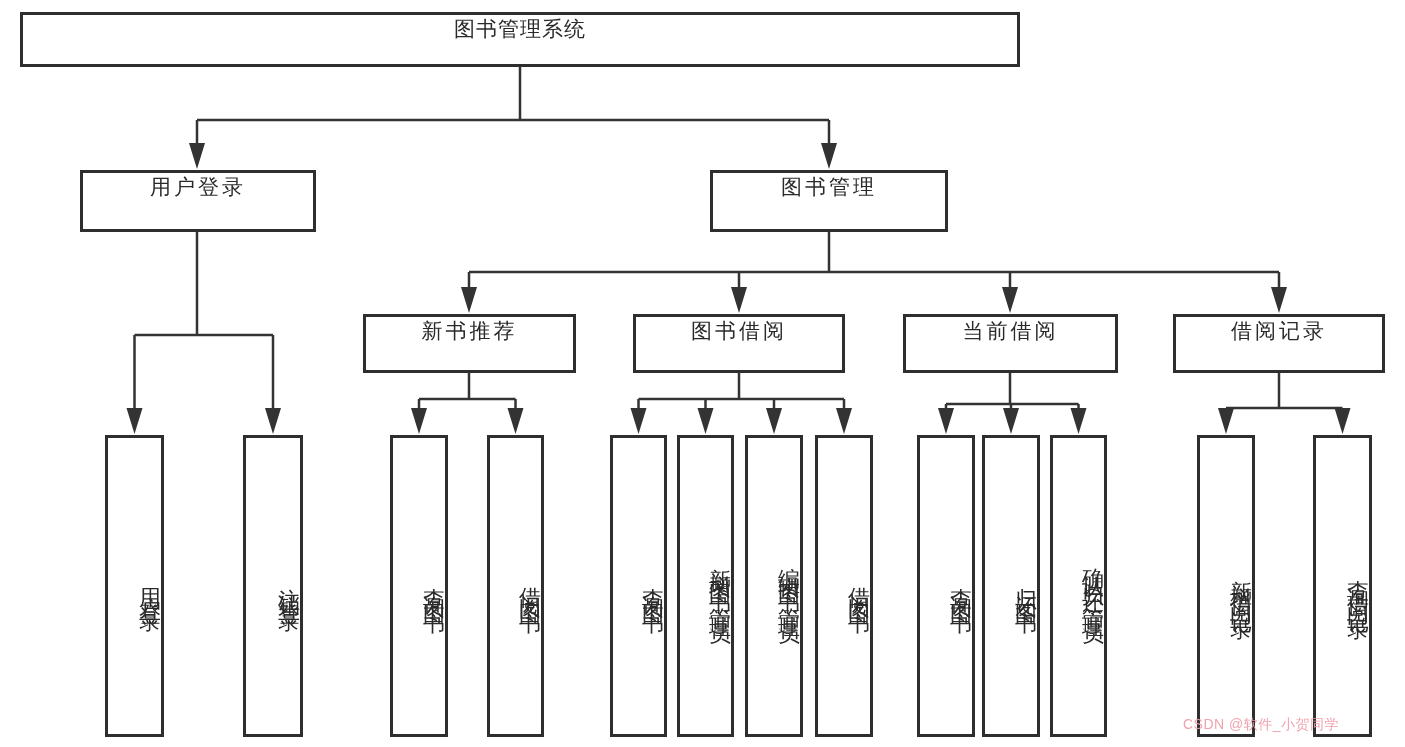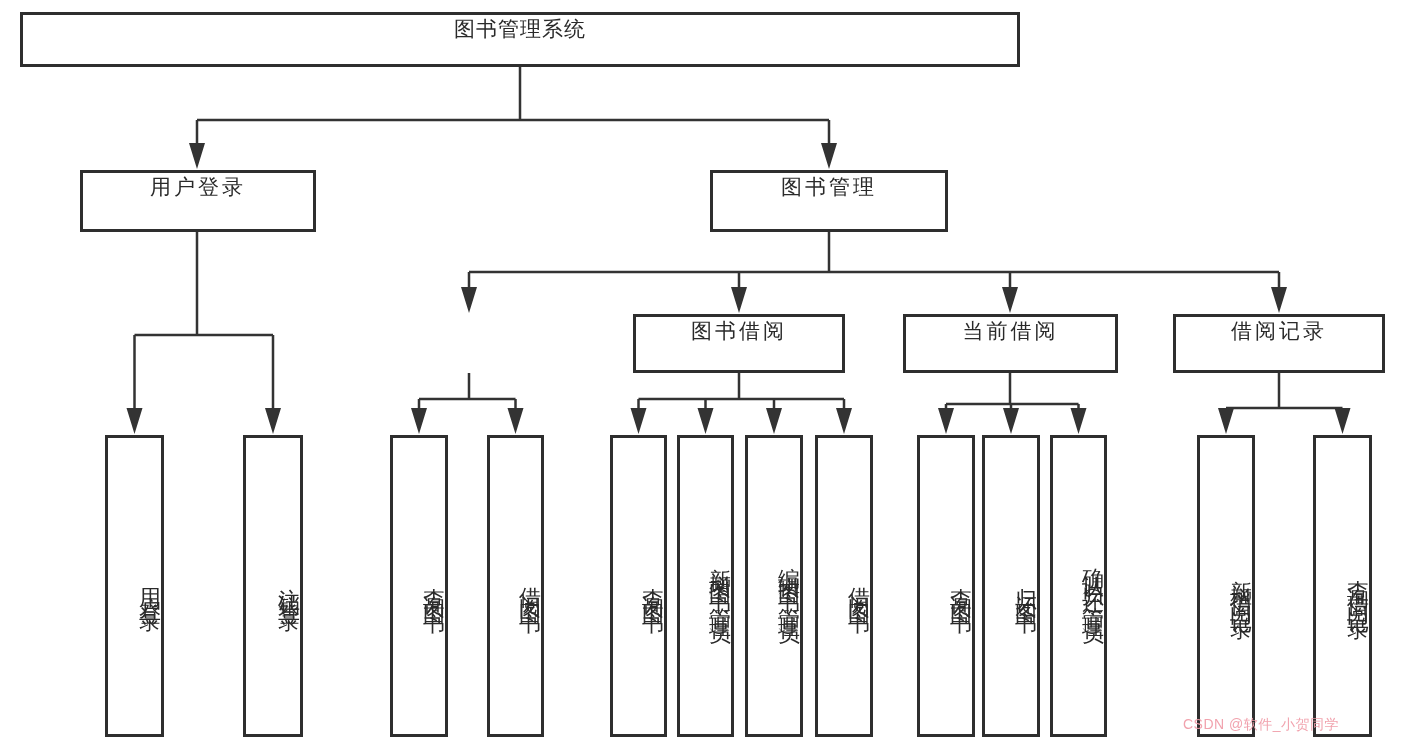--- a/index.html
+++ b/index.html
@@ -72,20 +72,23 @@
     <span>图书管理系统</span>
   </div>
 
   <div class="box h" style="left:80px;top:170px;width:236px;height:62px">
     <span>用户登录</span>
   </div>
   <div class="box h" style="left:710px;top:170px;width:238px;height:62px">
     <span>图书管理</span>
   </div>
 
+  <div class="box h" style="left:363px;top:314px;width:213px;height:59px">
+    <span>新书推荐</span>
+  </div>
   <div class="box h" style="left:903px;top:314px;width:215px;height:59px">
     <span>当前借阅</span>
   </div>
   <div class="box h" style="left:633px;top:314px;width:212px;height:59px">
     <span>图书借阅</span>
   </div>
   <div class="box h" style="left:1173px;top:314px;width:212px;height:59px">
     <span>借阅记录</span>
   </div>
 

